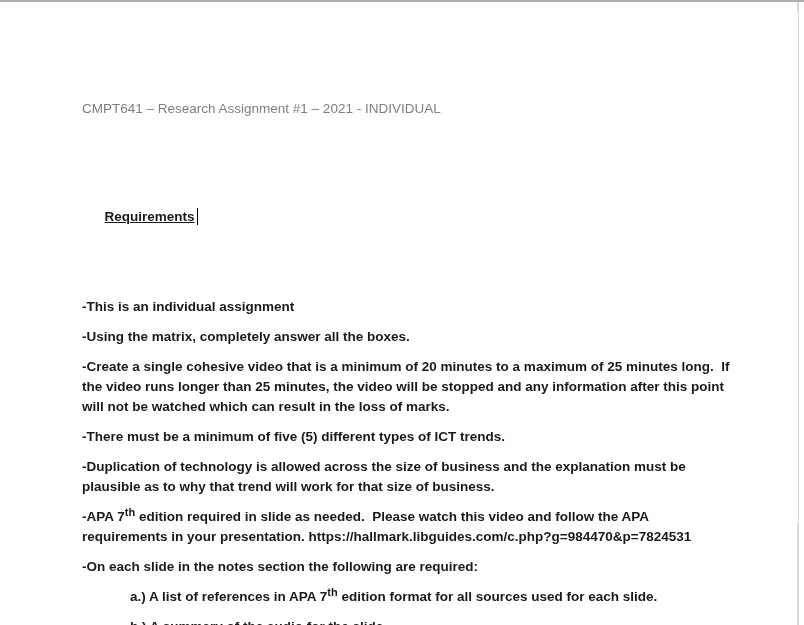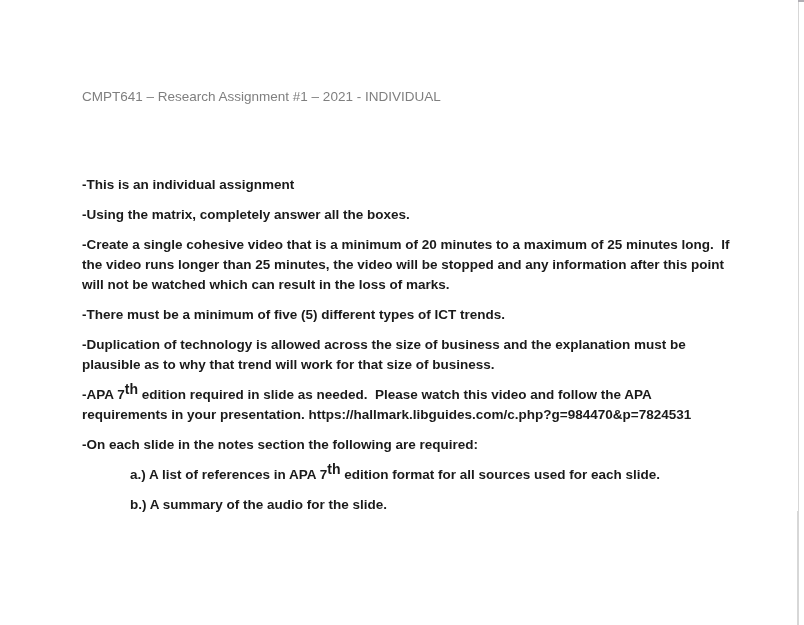--- a/index.html
+++ b/index.html
@@ -18,21 +18,21 @@
   }
   .right-border {
     position: absolute;
     top: 2px; bottom: 0;
     right: 5px;
     width: 2px;
     background: #d7d7d7;
   }
   .doc-page {
     position: absolute;
-    top: 0; left: 0;
+    top: 12px; left: 0;
     width: 798px;
     height: 511px;
     padding: 47px 70px 0 82px;
     background: #ffffff;
     cursor: text;
   }
   .doc-content {
     width: 648px;
     color: #1a1a1a;
     font-size: 13.5px;
@@ -62,29 +62,32 @@
     top: -1px;
   }
   .para {
     margin-bottom: 10px;
     font-weight: bold;
   }
   .para.indent {
     padding-left: 48px;
   }
   .para sup {
-    font-size: 14px;
+    font-size: 11px;
     line-height: 0;
     vertical-align: super;
   }
 </style>
 </head>
 <body>
 
 <div class="top-border" style="background: rgb(177, 174, 180);"></div>
 <div class="right-border" style="background: rgb(215, 215, 215);"></div>
 
 <div class="doc-page">
   <div class="doc-content" style="color: rgb(26, 26, 26);">
     <div class="doc-title" style="color: rgb(127, 127, 127);">CMPT641 – Research Assignment #1 – 2021 - INDIVIDUAL</div>
+    <div class="heading-line">
+      <span class="heading-text">Requirements</span><span class="text-cursor"></span>
+    </div>
     <div><p class="para"><span>-This is an individual assignment</span></p><p class="para"><span>-Using the matrix, completely answer all the boxes.</span></p><p class="para"><span>-Create a single cohesive video that is a minimum of 20 minutes to a maximum of 25 minutes long.  If the video runs longer than 25 minutes, the video will be stopped and any information after this point will not be watched which can result in the loss of marks.</span></p><p class="para"><span>-There must be a minimum of five (5) different types of ICT trends.</span></p><p class="para"><span>-Duplication of technology is allowed across the size of business and the explanation must be plausible as to why that trend will work for that size of business.</span></p><p class="para"><span>-APA 7</span><sup>th</sup><span> edition required in slide as needed.  Please watch this video and follow the APA requirements in your presentation. https://hallmark.libguides.com/c.php?g=984470&amp;p=7824531</span></p><p class="para"><span>-On each slide in the notes section the following are required:</span></p><p class="para indent"><span>a.) A list of references in APA 7</span><sup>th</sup><span> edition format for all sources used for each slide.</span></p><p class="para indent"><span>b.) A summary of the audio for the slide.</span></p></div>
   </div>
 </div>
 
 </body></html>

